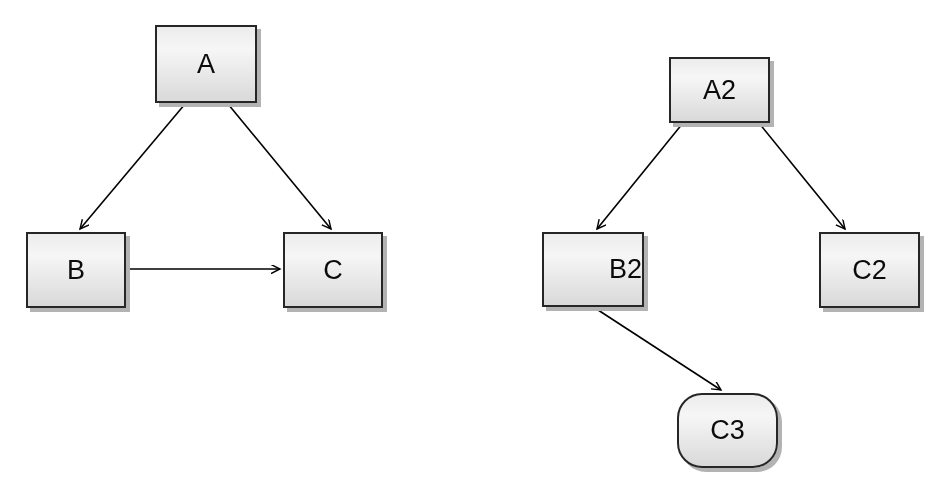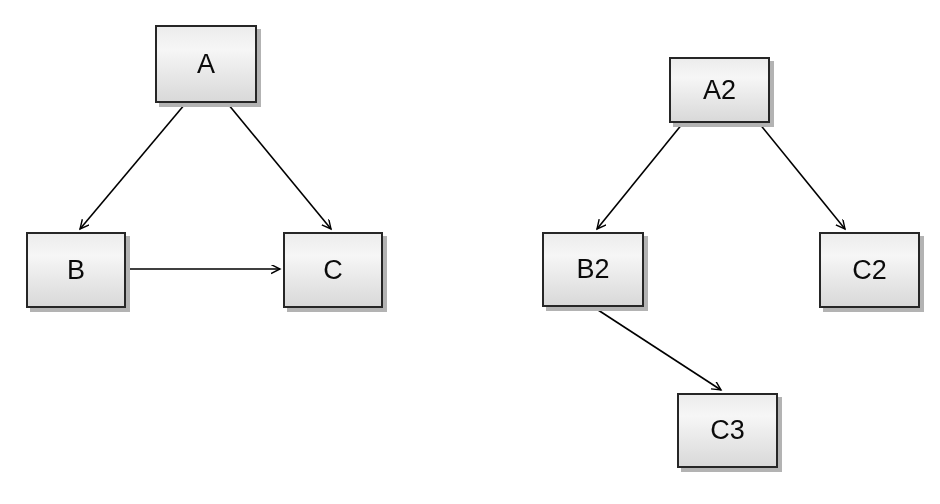--- a/index.html
+++ b/index.html
@@ -76,23 +76,23 @@
       </div>
       <div class="node" style="left: 26px; top: 232px; width: 100px; height: 76px;">
         <span class="node-label">B</span>
       </div>
       <div class="node" style="left: 283px; top: 232px; width: 100px; height: 76px;">
         <span class="node-label">C</span>
       </div>
       <div class="node" style="left: 669px; top: 41px; width: 101px; height: 66px; margin-top: 16px;">
         <span class="node-label">A2</span>
       </div>
-      <div class="node" style="left: 542px; top: 232px; width: 102px; height: 75px;">
+      <div class="node" style="left: 542px; top: 232px; width: 102px; height: 75px; justify-content: flex-end;">
         <span class="node-label">B2</span>
       </div>
       <div class="node" style="left: 799px; top: 232px; width: 101px; height: 76px; margin-left: 20px;">
         <span class="node-label">C2</span>
       </div>
-      <div class="node" style="left: 677px; top: 393px; width: 101px; height: 75px;">
+      <div class="node" style="left: 677px; top: 393px; width: 101px; height: 75px; border-radius: 25px;">
         <span class="node-label">C3</span>
       </div>
     </div>
 </div>
 
 </body></html>

